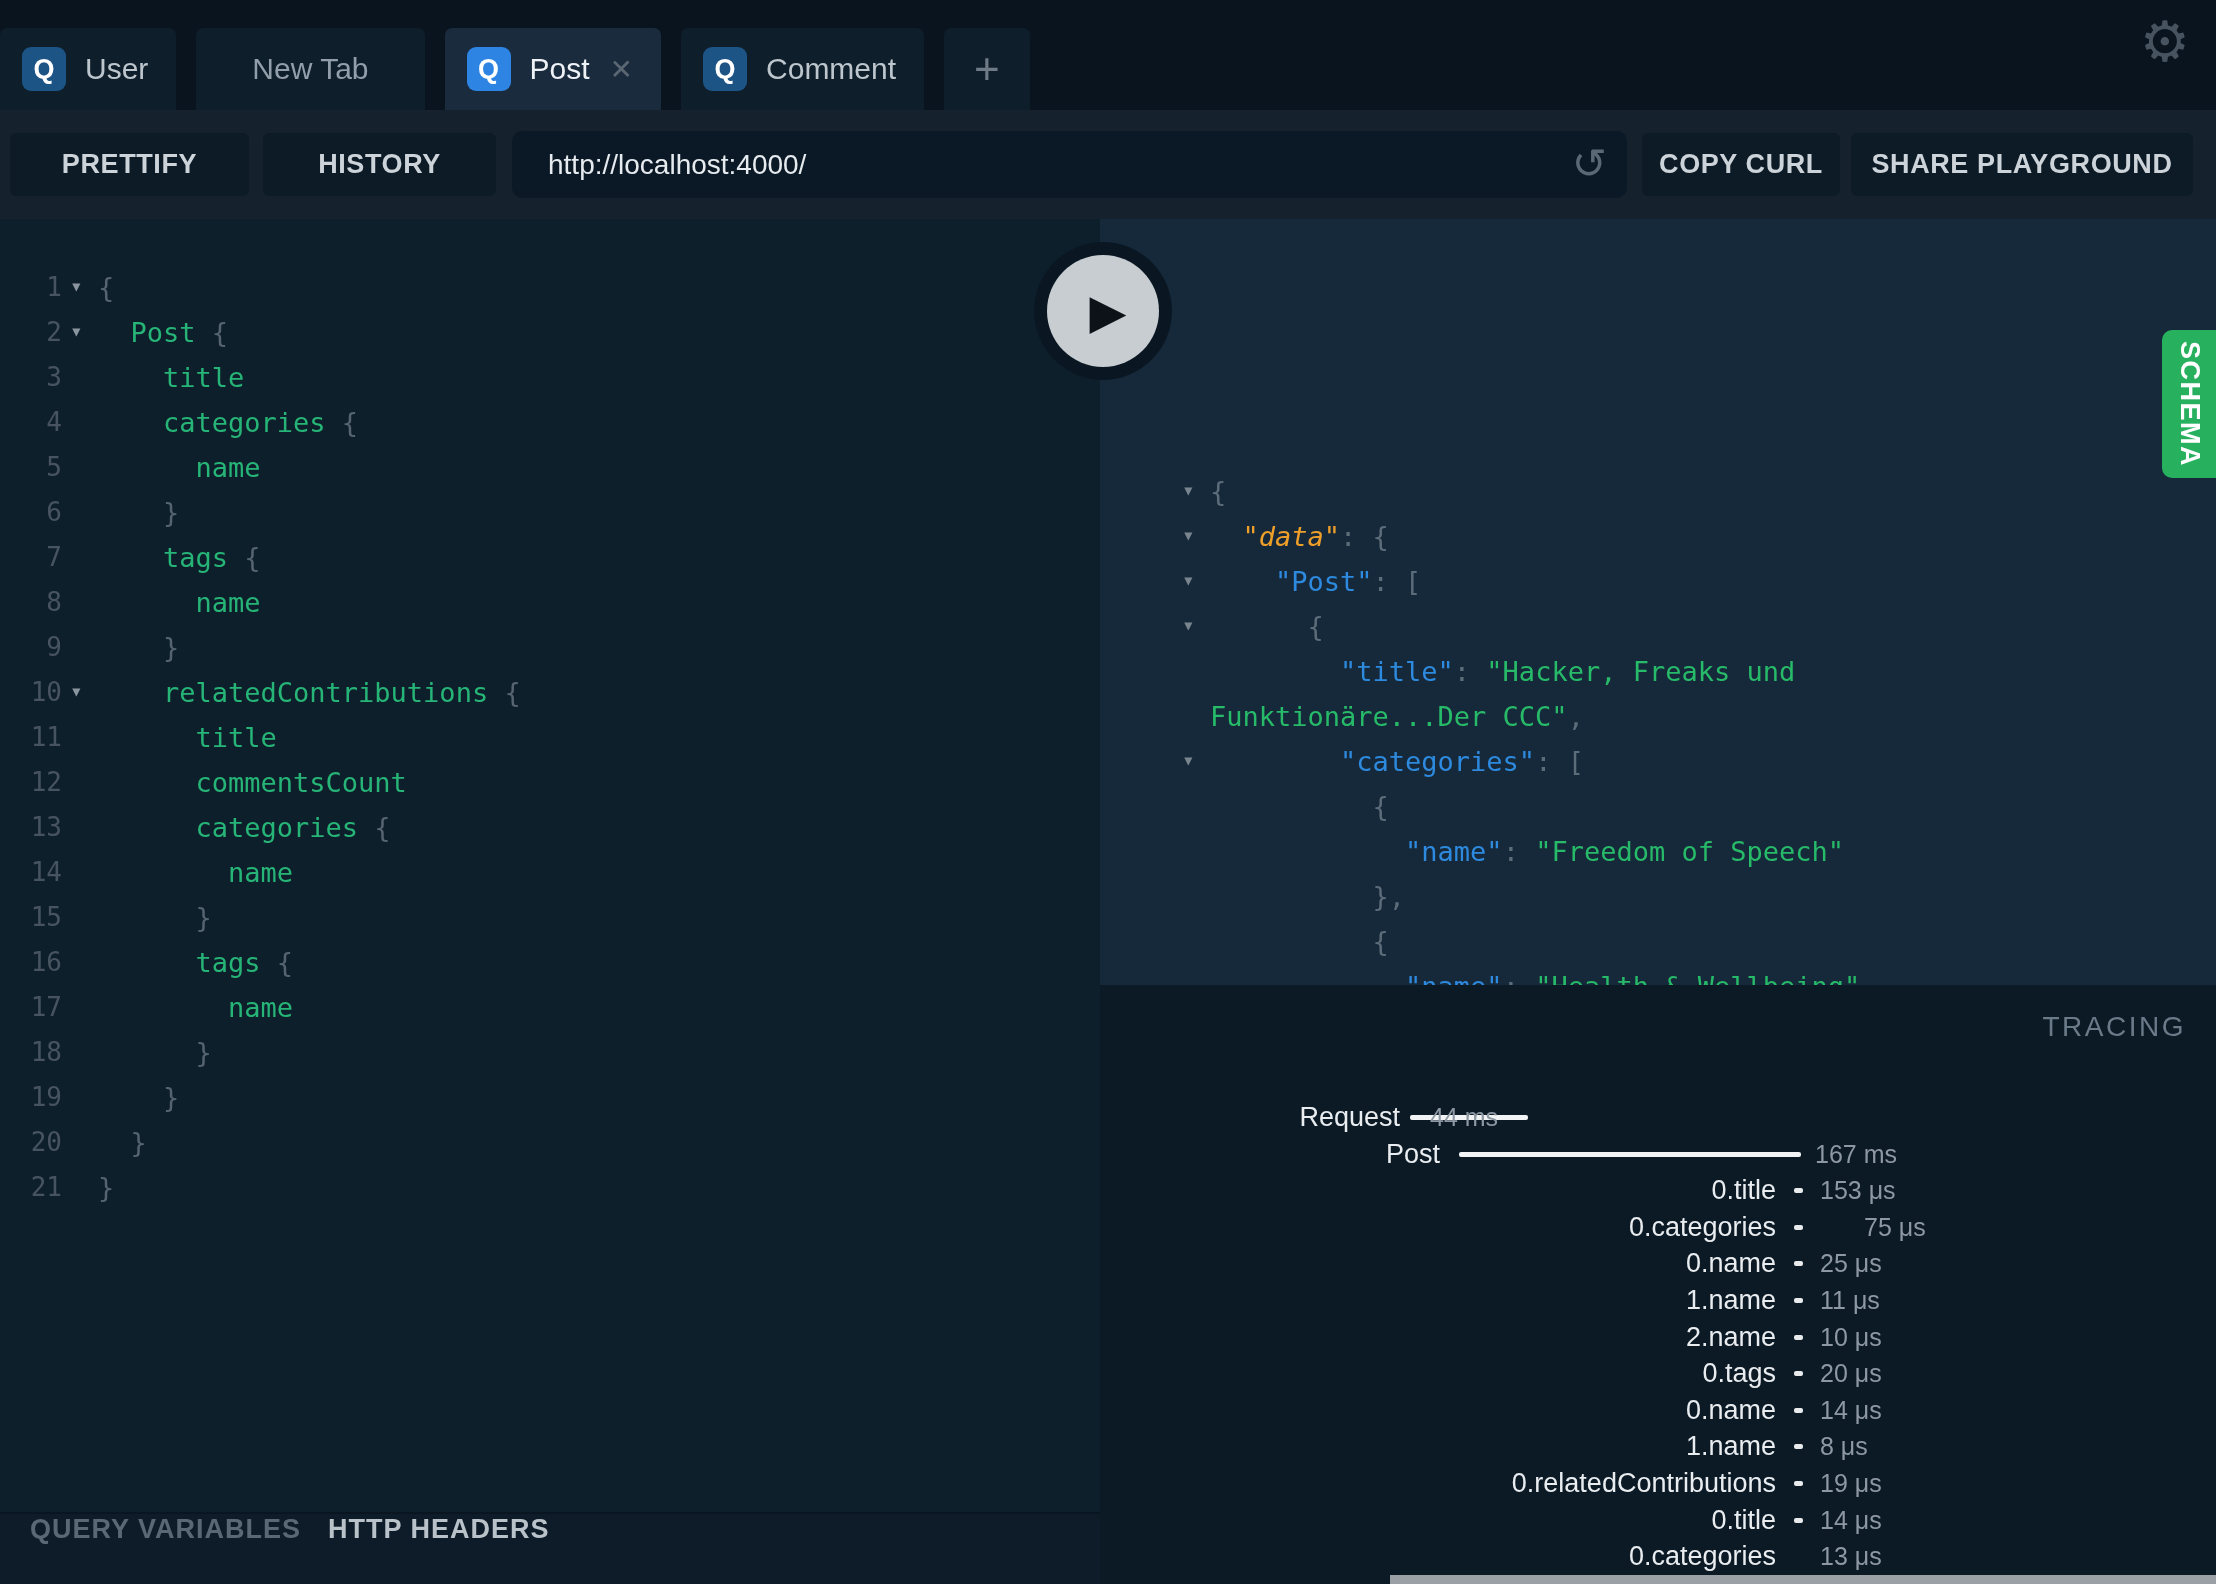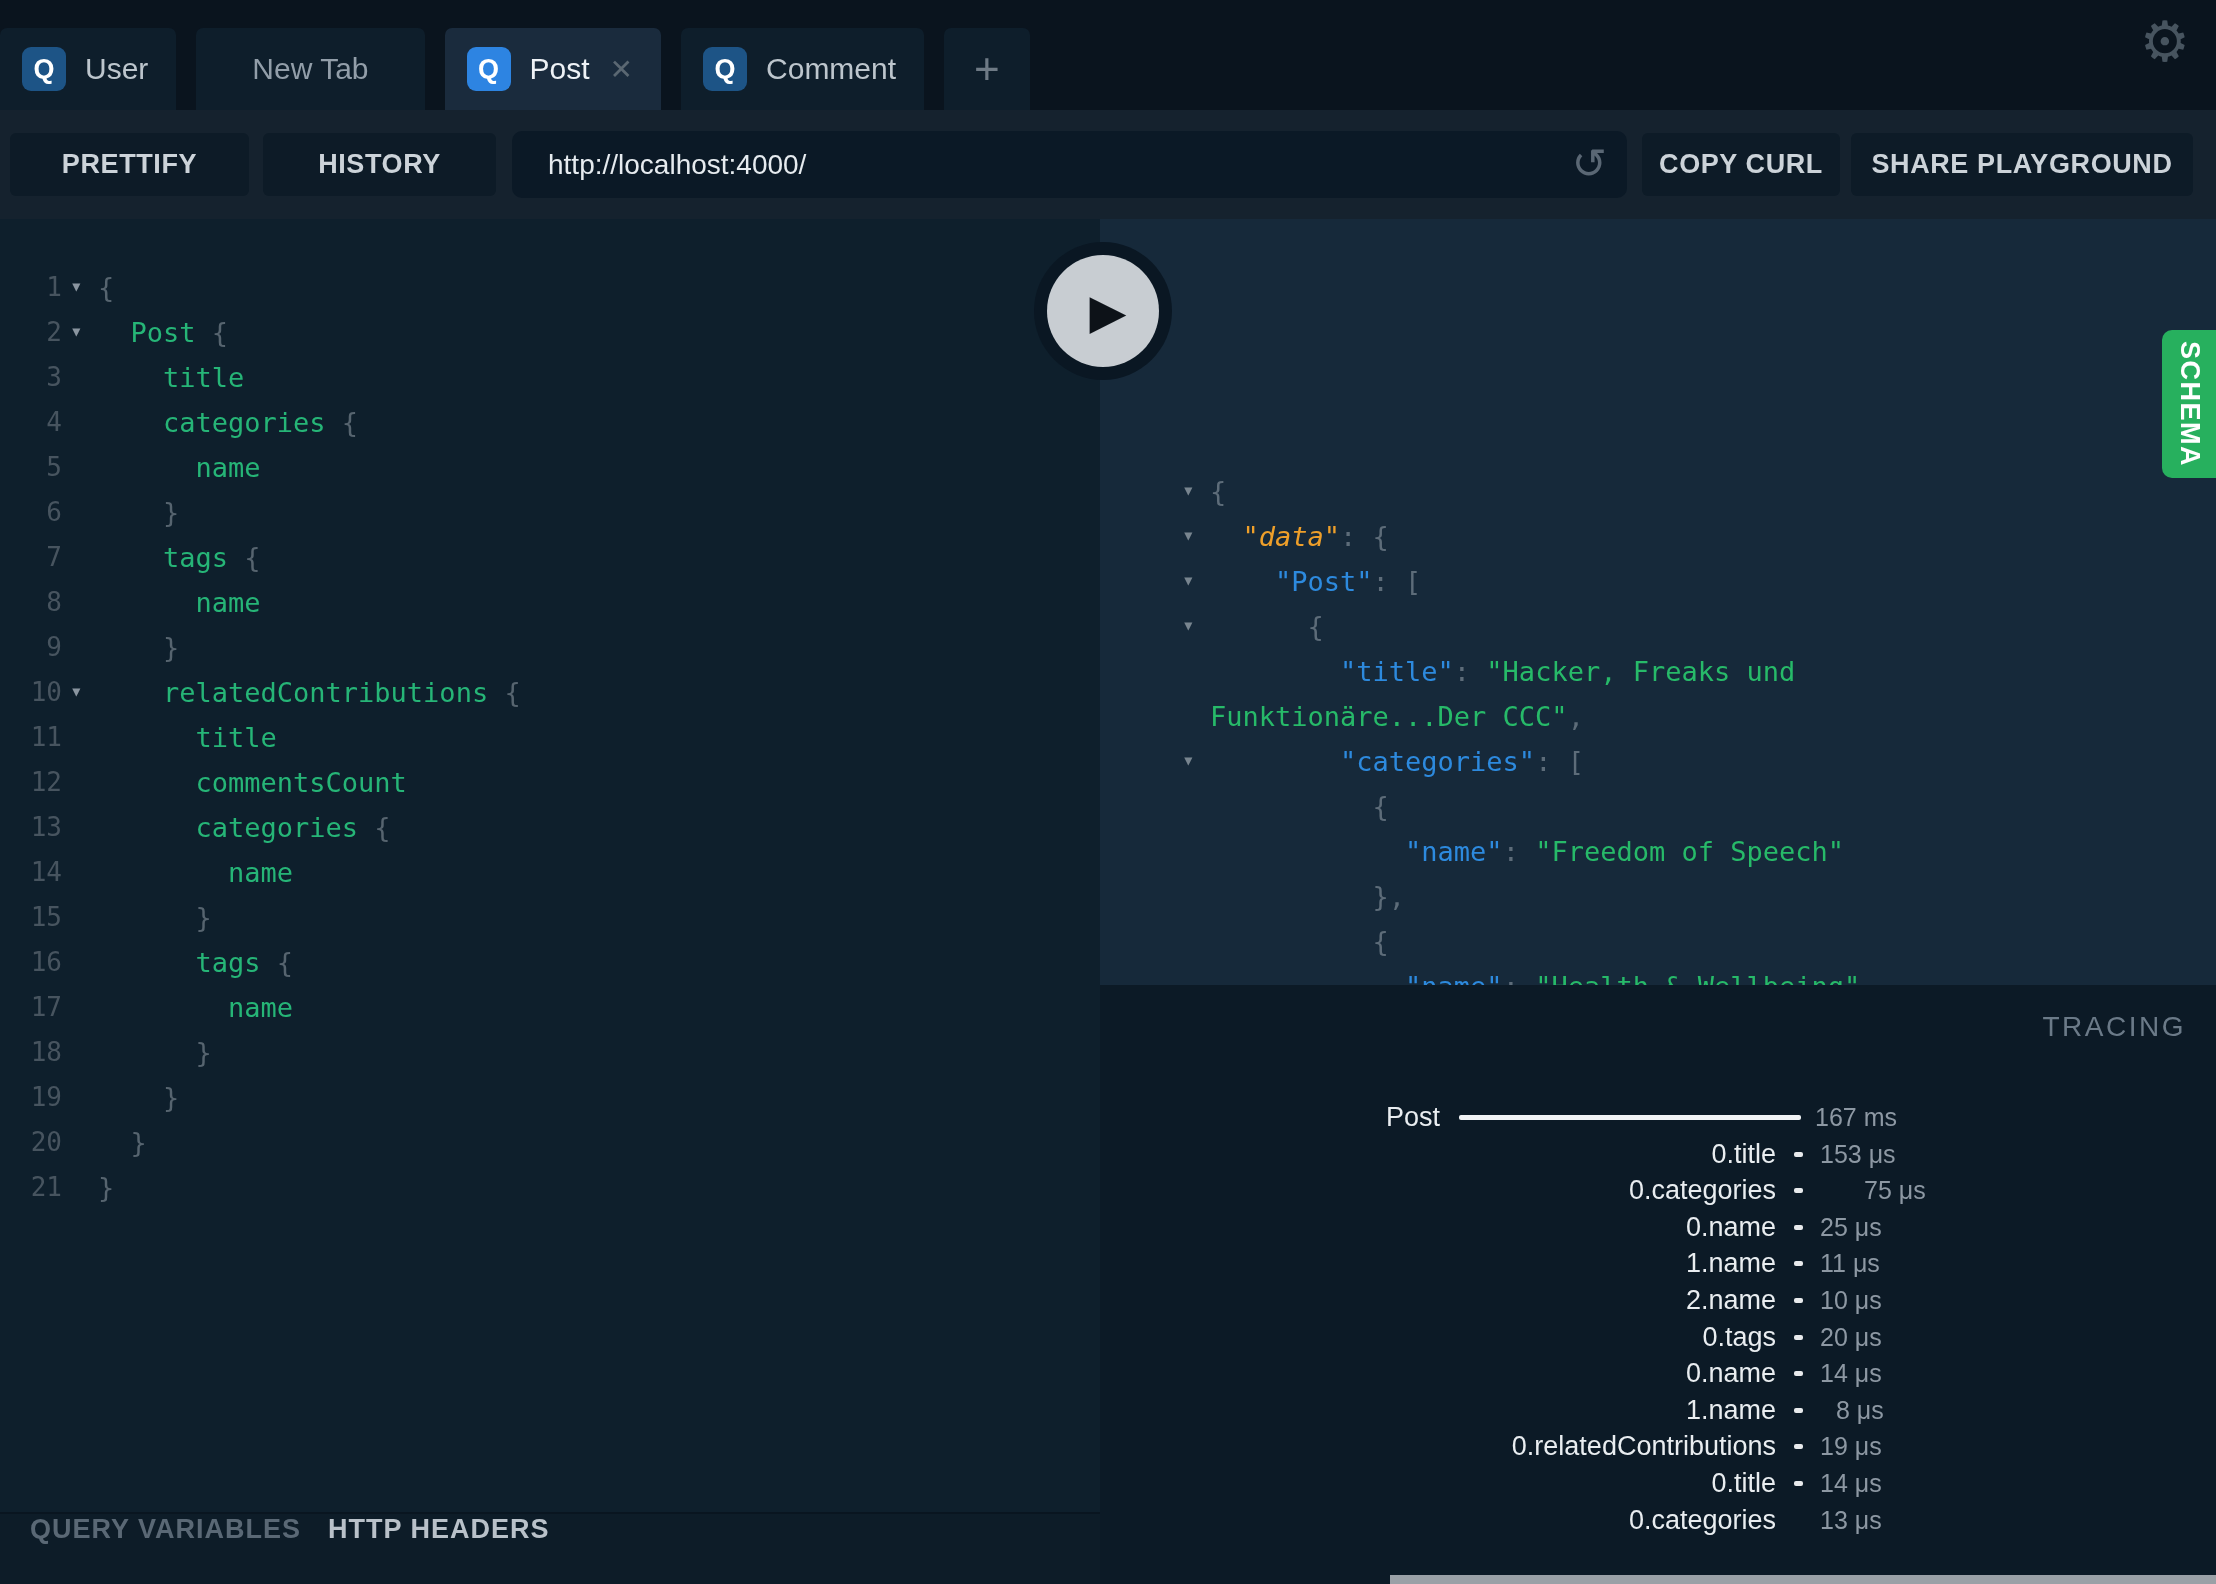--- a/index.html
+++ b/index.html
@@ -187,20 +187,25 @@
     <span id="play-glyph">▶</span>
   </div>
 </div>
 
 <div id="schema-tab">SCHEMA</div>
 
 <div id="tracing-pane">
   <div id="tracing-title">TRACING</div>
   <div id="trace-rows">
       <div class="tr-row">
+        <span class="tr-bar" style="left: 310px; width: 118px;"></span>
+        <span class="tr-label" style="left: 300px;">Request</span>
+        <span class="tr-value" style="left: 330px;">44 ms</span>
+      </div>
+      <div class="tr-row">
         <span class="tr-bar" style="left: 359px; width: 342px;"></span>
         <span class="tr-label" style="left: 340px;">Post</span>
         <span class="tr-value" style="left: 715px;">167 ms</span>
       </div>
       <div class="tr-row">
         <span class="tr-dash"></span>
         <span class="tr-label" style="left: 676px;">0.title</span>
         <span class="tr-value" style="left: 720px;">153 μs</span>
       </div>
       <div class="tr-row">
@@ -229,21 +234,21 @@
         <span class="tr-value" style="left: 720px;">20 μs</span>
       </div>
       <div class="tr-row">
         <span class="tr-dash"></span>
         <span class="tr-label" style="left: 676px;">0.name</span>
         <span class="tr-value" style="left: 720px;">14 μs</span>
       </div>
       <div class="tr-row">
         <span class="tr-dash"></span>
         <span class="tr-label" style="left: 676px;">1.name</span>
-        <span class="tr-value" style="left: 736px;">8 μs</span>
+        <span class="tr-value" style="left: 720px;">8 μs</span>
       </div>
       <div class="tr-row">
         <span class="tr-dash"></span>
         <span class="tr-label" style="left: 676px;">0.relatedContributions</span>
         <span class="tr-value" style="left: 720px;">19 μs</span>
       </div>
       <div class="tr-row">
         <span class="tr-dash"></span>
         <span class="tr-label" style="left: 676px;">0.title</span>
         <span class="tr-value" style="left: 720px;">14 μs</span>

